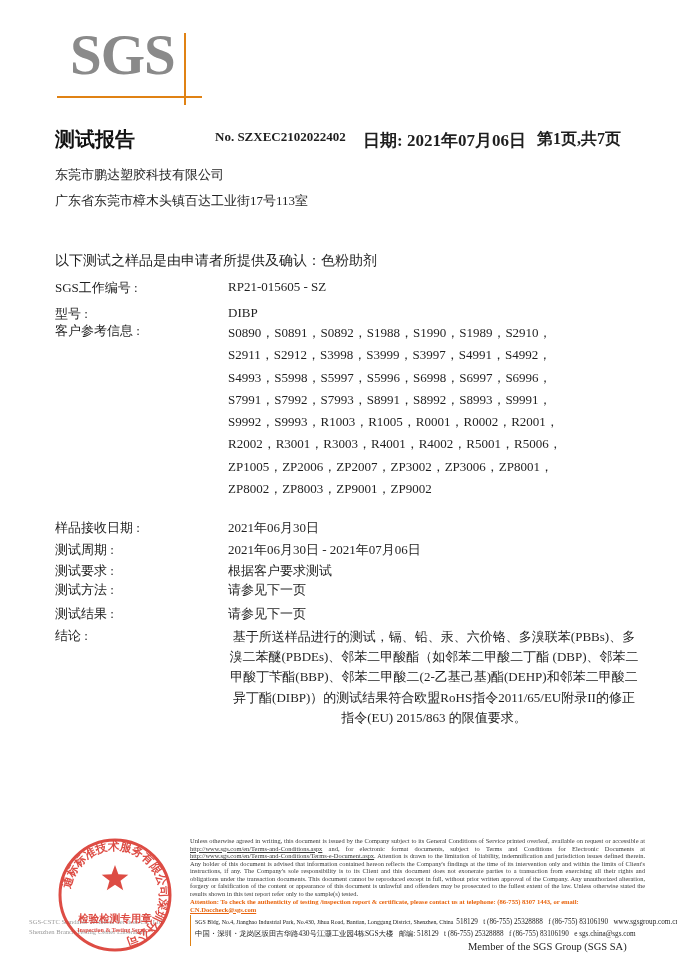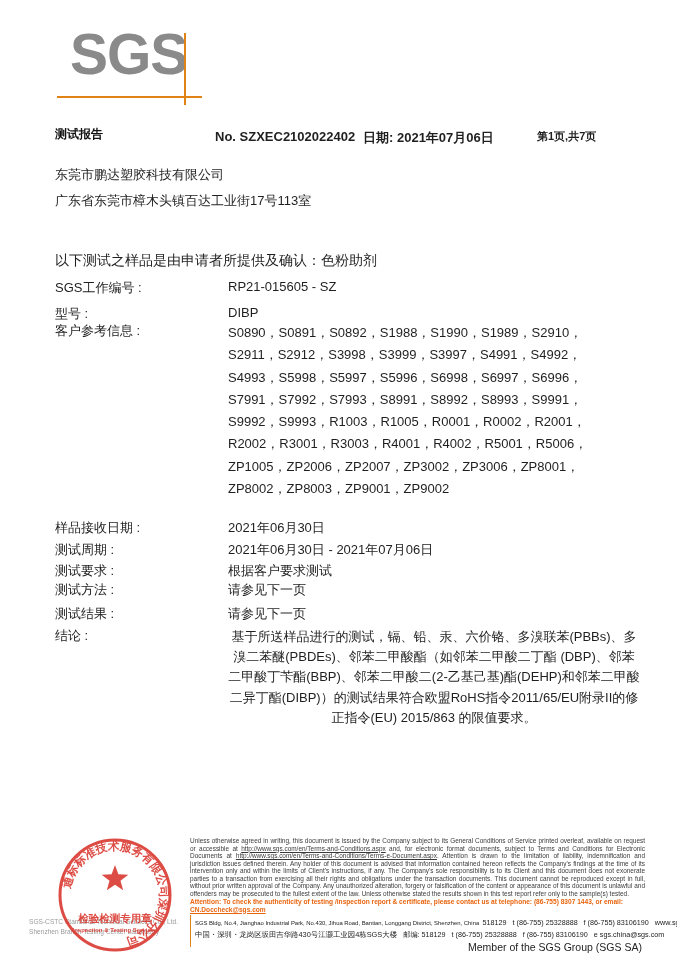--- a/index.html
+++ b/index.html
@@ -1,27 +1,27 @@
 <!DOCTYPE html>
 <html><head>
 <meta charset="utf-8">
 <style>
   html,body{margin:0;padding:0;background:#ffffff;}
   .page{position:relative;width:677px;height:959px;background:#ffffff;overflow:hidden;
-        font-family:Liberation Sans, sans-serif;color:#1f1f1f;}
+        font-family:Liberation Serif, serif;color:#1f1f1f;}
   
   .logo-text{position:absolute;left:70px;top:26px;font-size:57px;font-weight:bold;
              color:#8a8a8a;letter-spacing:-1px;line-height:1;}
   .logo-hline{position:absolute;left:57px;top:96px;width:145px;height:2px;background:#e08214;}
   .logo-vline{position:absolute;left:184px;top:33px;width:2px;height:72px;background:#e08214;}
   
-  .t-title{position:absolute;left:55px;top:126px;font-size:12px;font-weight:bold;color:#111;}
+  .t-title{position:absolute;left:55px;top:126px;font-size:20px;font-weight:bold;color:#111;}
   .t-no{position:absolute;left:215px;top:129px;font-size:13px;font-weight:bold;}
-  .t-date{position:absolute;left:363px;top:129px;font-size:13px;font-weight:bold;}
-  .t-page{position:absolute;left:537px;top:129px;font-size:11px;font-weight:bold;}
+  .t-date{position:absolute;left:363px;top:129px;font-size:17px;font-weight:bold;}
+  .t-page{position:absolute;left:537px;top:129px;font-size:16px;font-weight:bold;}
   
   .client-name{position:absolute;left:55px;top:166px;font-size:13px;font-weight:500;}
   .client-addr{position:absolute;left:55px;top:192px;font-size:13px;font-weight:500;}
   .statement{position:absolute;left:55px;top:252px;font-size:14px;font-weight:500;}
   
   .row{position:absolute;left:55px;font-size:13px;}
   .lbl{display:inline-block;width:173px;vertical-align:top;font-weight:500;}
   .val{display:inline-block;vertical-align:top;font-weight:500;}
   .ref-lines div{line-height:22.3px;}
   .concl{width:412px;line-height:20.2px;text-align:center;}

